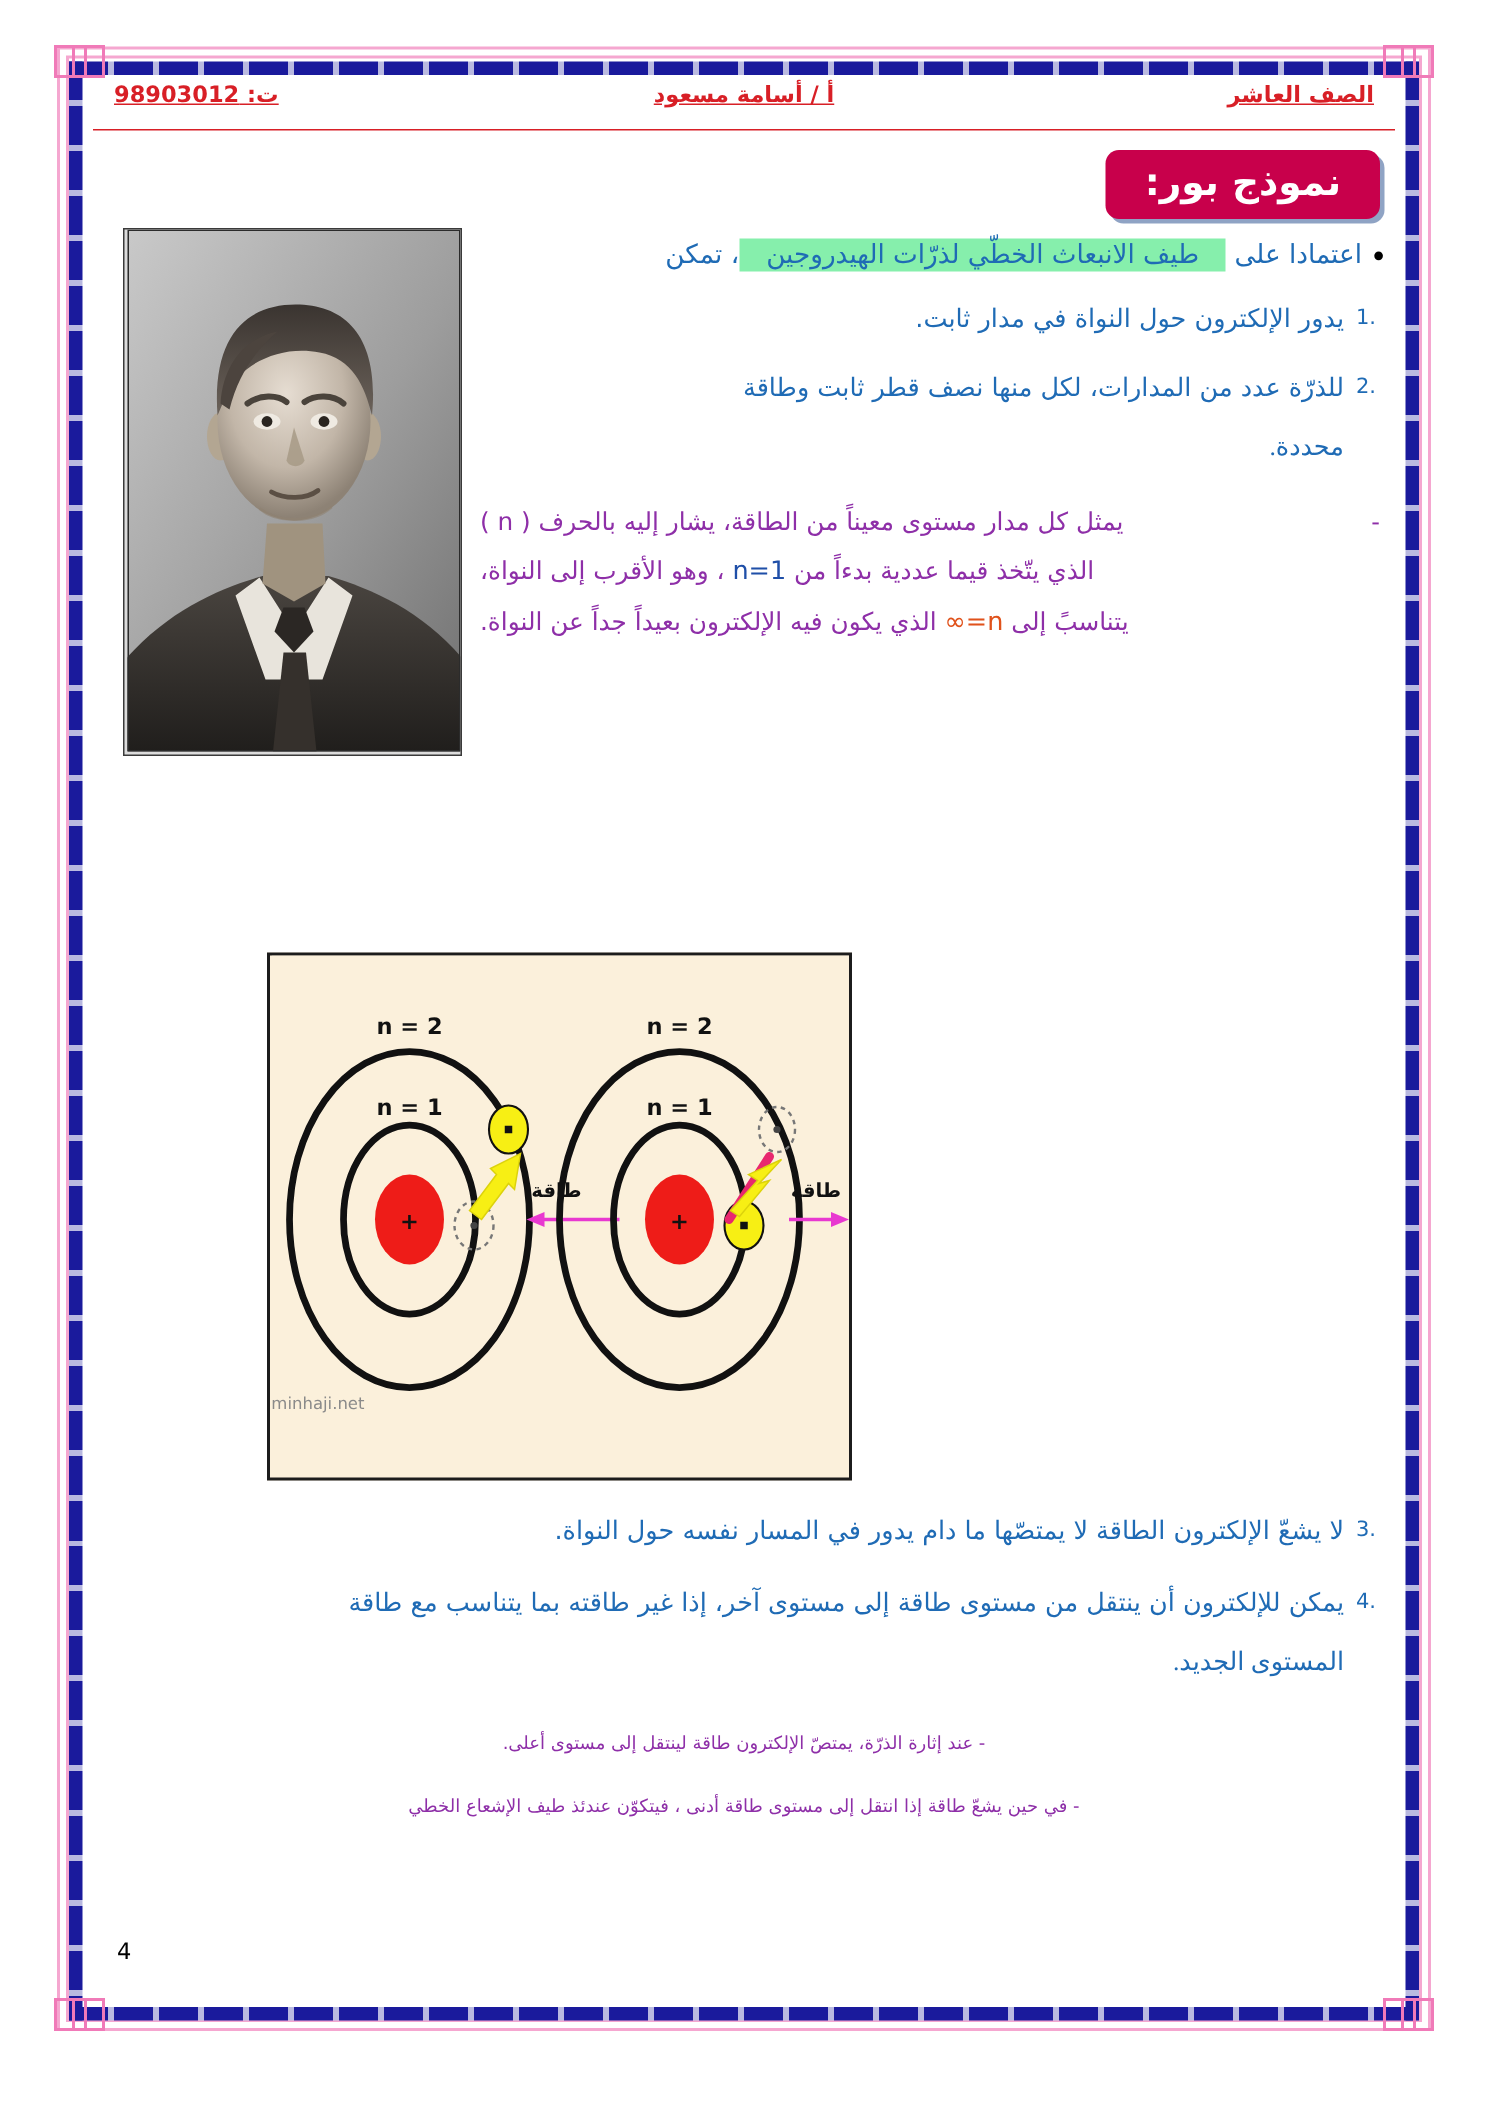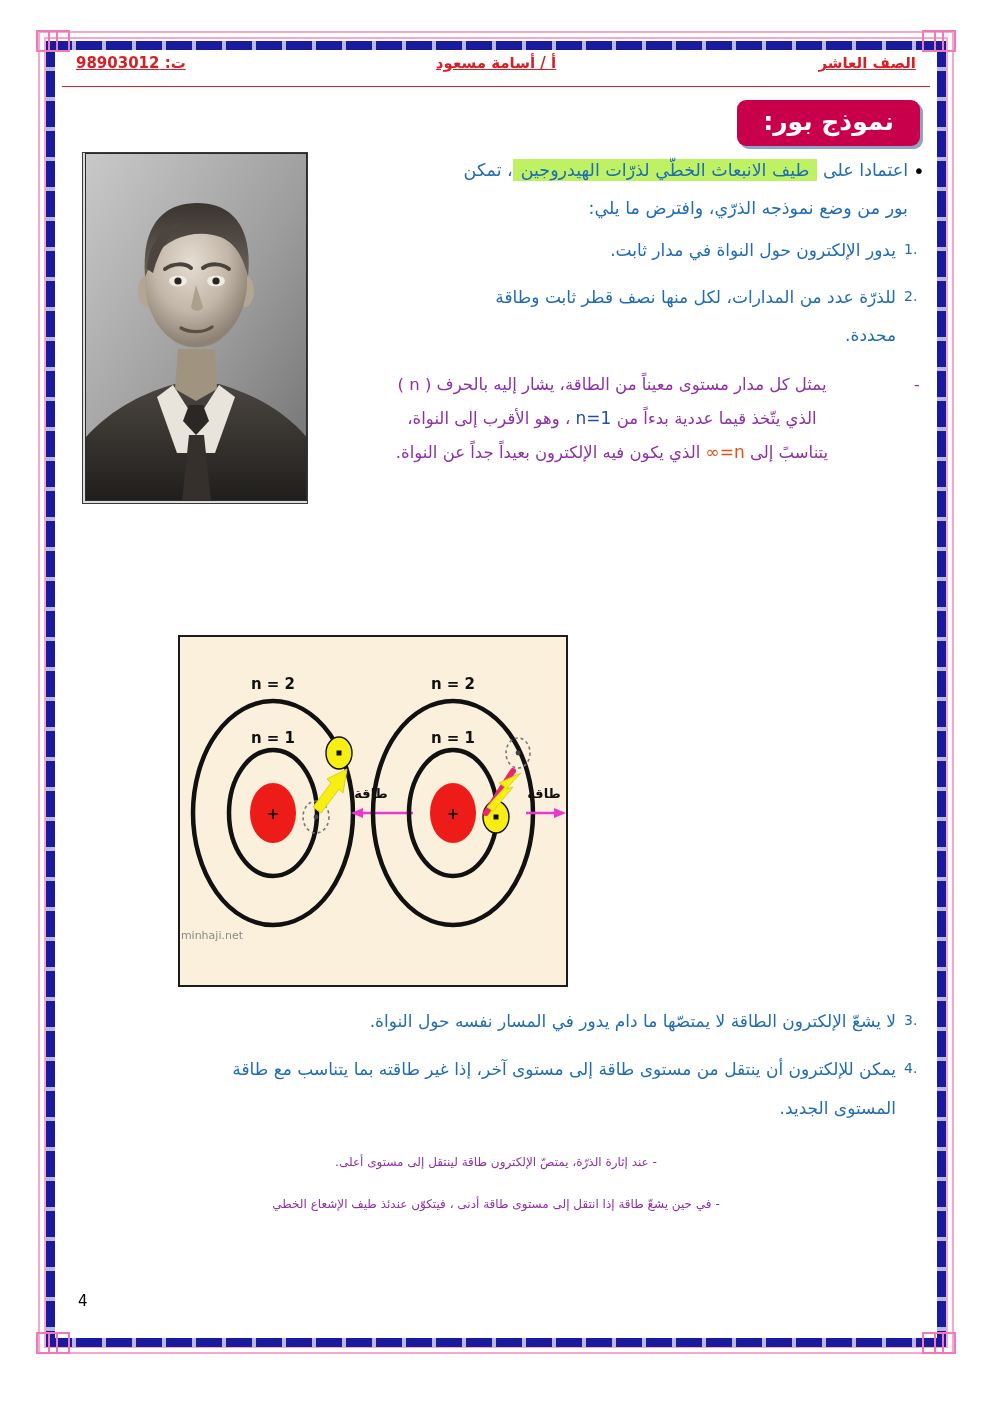--- a/index.html
+++ b/index.html
@@ -174,60 +174,60 @@
     text-align: center;
     font-size: 20px;
     line-height: 1.9;
     color: #000000;
   }
   .bullet-text {
     flex: 1 1 auto;
     text-align: right;
   }
   .hl {
-    background: #bef264;
-    padding: 1px 8px;
+    background: #86efac;
+    padding: 1px 18px;
   }
 
   .num-row {
     display: flex;
     flex-direction: row;
     align-items: flex-start;
     color: #1f6bb5;
     font-size: 17px;
     line-height: 2.25;
   }
   .num-marker {
     flex: 0 0 34px;
     text-align: left;
     padding-left: 8px;
     box-sizing: border-box;
     direction: ltr;
     font-size: 14px;
     line-height: 2.6;
   }
   .num-text { flex: 1 1 auto; text-align: right; }
-  .num-text .tail { display: block; text-align: right; }
+  .num-text .tail { display: block; text-align: right; font-family: Liberation Serif, serif; }
 
   .dash-row {
     display: flex;
     flex-direction: row;
     align-items: flex-start;
     color: #8e2fa8;
     font-size: 16.5px;
     line-height: 2.0;
   }
   .dash-marker {
     flex: 0 0 26px;
     text-align: center;
     color: #8e2fa8;
     font-size: 16px;
     line-height: 2.1;
   }
-  .dash-text { flex: 1 1 auto; text-align: center; }
+  .dash-text { flex: 1 1 auto; text-align: left; }
   .nvar-blue { color: #1f4fa8; font-size: 17px; }
   .nvar-orange { color: #e0521b; font-size: 17px; }
 
   .purple-line {
     color: #8e2fa8;
     font-size: 12px;
     text-align: center;
     line-height: 2.2;
   }
 
@@ -352,21 +352,20 @@
         <rect x="0" y="0" width="222" height="348" fill="none" stroke="#2b2b2b" stroke-width="2"></rect>
       </svg>
     </div>
 
     <div class="body-text">
 
       <div class="bullet-row">
         <div class="bullet-dot">•</div>
         <div class="bullet-text">
           <span>اعتمادا على </span><span class="hl">طيف الانبعاث الخطّي لذرّات الهيدروجين</span><span>، تمكن</span>
-          <div>بور من وضع نموذجه الذرّي، وافترض ما يلي:</div>
         </div>
       </div>
 
       <div class="num-row" style="margin-top:4px;">
         <div class="num-marker">1.</div>
         <div class="num-text">يدور الإلكترون حول النواة في مدار ثابت.</div>
       </div>
 
       <div class="num-row" style="margin-top:8px;">
         <div class="num-marker">2.</div>

